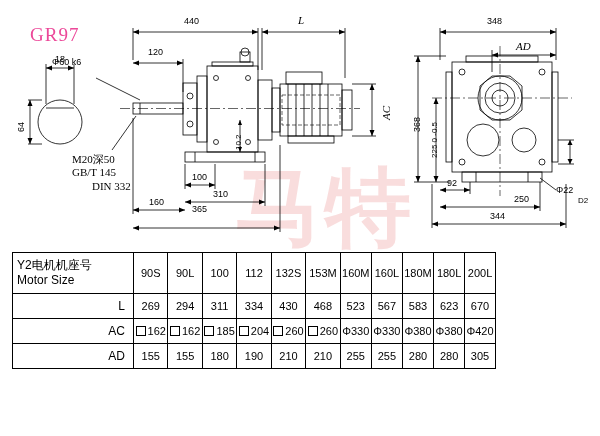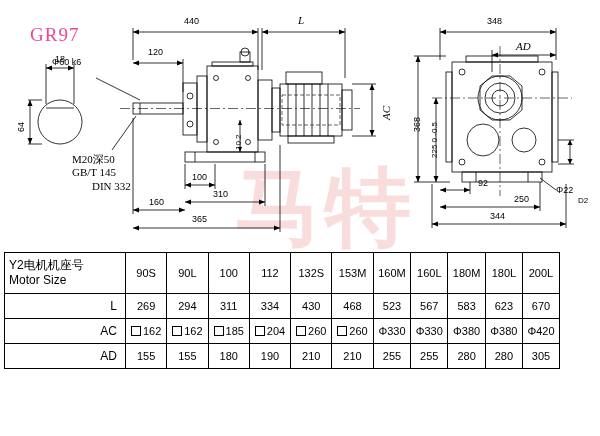--- a/index.html
+++ b/index.html
@@ -38,22 +38,22 @@
     font-family:"Liberation Serif", serif;
     color:rgba(224,64,64,0.18);
     font-weight:bold;
     letter-spacing:4px;
     pointer-events:none;
     user-select:none;
   }
   
   table.spec{
     position:absolute;
-    left:4px;top:252px;
-    width:556px;
+    left:12px;top:252px;
+    width:484px;
     border-collapse:collapse;
     font-size:11px;
     color:#000;
   }
   table.spec td{
     border:1px solid #000;
     text-align:center;
     height:24px;
     padding:0;
     font-family:"Liberation Sans", sans-serif;
@@ -272,34 +272,34 @@
 
   <div class="lbl" style="left:184px;top:16px;">440</div>
   <div class="lbl it" style="left:298px;top:14px;">L</div>
   <div class="lbl" style="left:148px;top:47px;">120</div>
   <div class="lbl" style="left:52px;top:57px;">Φ60 k6</div>
   <div class="lbl" style="left:55px;top:54px;">18</div>
   <div class="lbl rot" style="left:16px;top:132px;">64</div>
   <div class="lbl" style="left:192px;top:172px;">100</div>
   <div class="lbl" style="left:213px;top:189px;">310</div>
   <div class="lbl" style="left:149px;top:197px;">160</div>
-  <div class="lbl" style="left:192px;top:214px;">365</div>
+  <div class="lbl" style="left:192px;top:204px;">365</div>
   <div class="lbl rot" style="left:234px;top:150px;font-size:8px;">10.2</div>
   <div class="lbl rot it" style="left:380px;top:120px;">AC</div>
 
   <div class="lbl serif" style="left:72px;top:152px;">M20深50</div>
   <div class="lbl serif" style="left:72px;top:166px;">GB/T 145</div>
   <div class="lbl serif" style="left:72px;top:180px;margin-left:20px;">DIN 332</div>
 
   <div class="lbl" style="left:487px;top:16px;">348</div>
   <div class="lbl it" style="left:516px;top:40px;">AD</div>
   <div class="lbl rot" style="left:412px;top:132px;">368</div>
   <div class="lbl rot sm" style="left:430px;top:158px;">225 0 -0.5</div>
   <div class="lbl" style="left:574px;top:146px;margin-left:34px;">55</div>
-  <div class="lbl" style="left:447px;top:178px;margin-left:31px;">92</div>
+  <div class="lbl" style="left:447px;top:178px;">92</div>
   <div class="lbl" style="left:556px;top:185px;">Φ22</div>
   <div class="lbl" style="left:478px;top:194px;margin-left:36px;">250</div>
   <div class="lbl" style="left:490px;top:211px;">344</div>
   <div class="lbl sm" style="left:578px;top:196px;">D2</div>
 
   <table class="spec">
     <tbody>
       <tr class="head">
         <td class="hdr-left">
           <div class="twoline">

